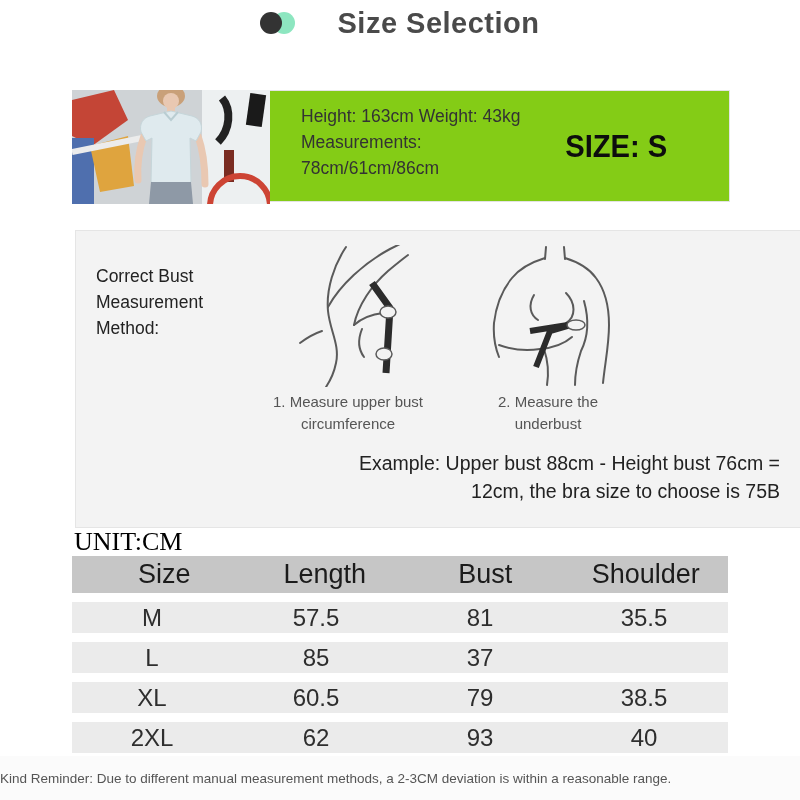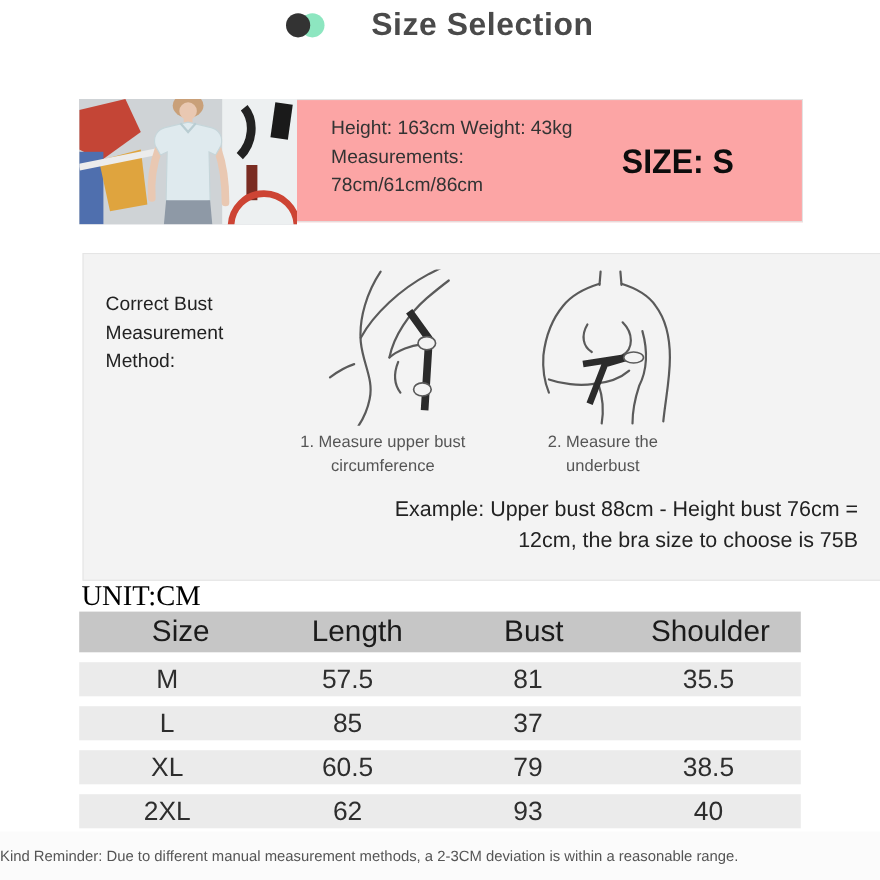--- a/index.html
+++ b/index.html
@@ -20,21 +20,21 @@
   }
   .dot-dark {
     position:absolute; left:0; top:0; width:22px; height:22px;
     border-radius:50%; background:#333333;
   }
   .page-title { font-size:29px; font-weight:600; color:#4a4a4a; letter-spacing:0.5px; }
 
   
   .model-card {
     position:absolute; left:72px; top:90px; width:658px; height:112px;
-    background:#fca5a5; border:1px solid #e3e3e3;
+    background:#84cc16; border:1px solid #e3e3e3;
   }
   .model-photo {
     position:absolute; left:-1px; top:-1px; width:198px; height:114px;
     overflow:hidden; background:#cfd3d6;
   }
   .model-info {
     position:absolute; left:228px; top:12px; font-size:17.5px; line-height:26px; color:#333333;
   }
   .model-size-label {
     position:absolute; right:58px; top:38px; font-size:31px; font-weight:bold;

